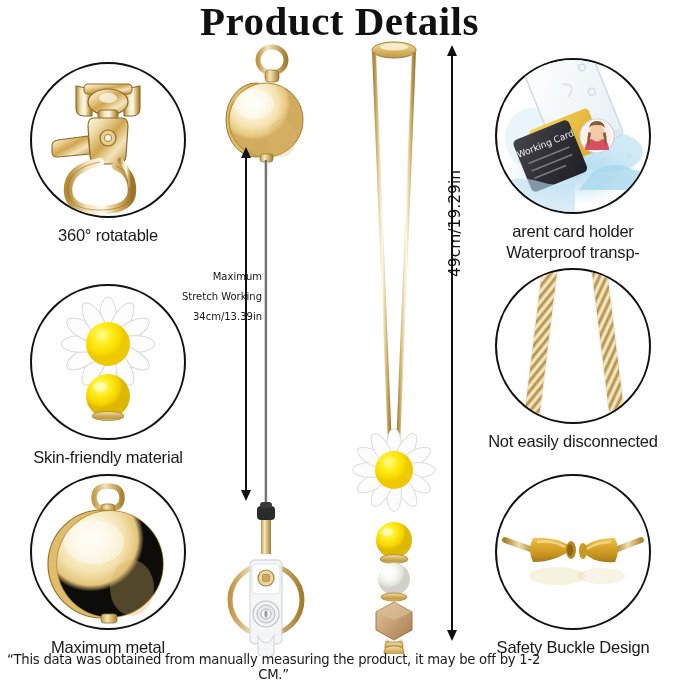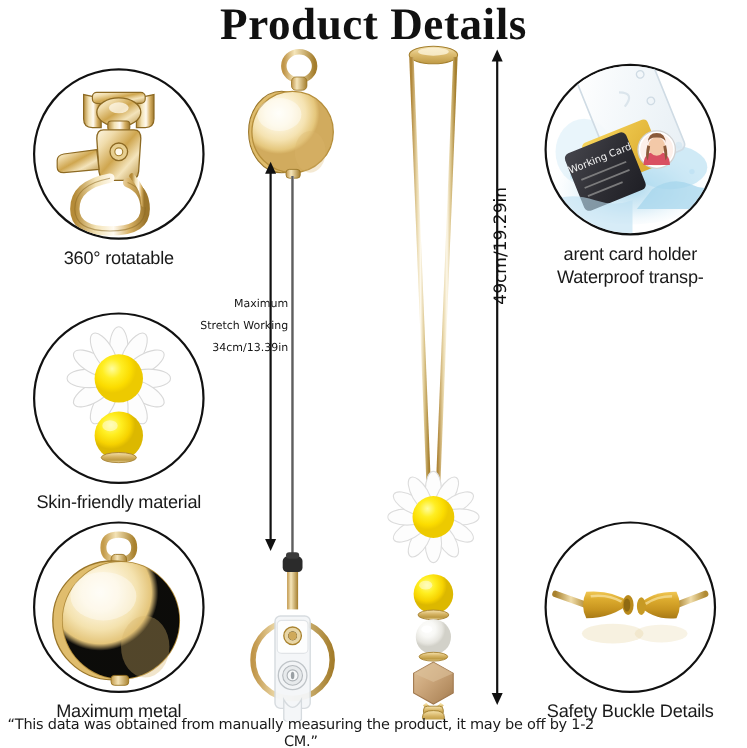--- a/index.html
+++ b/index.html
@@ -311,20 +311,27 @@
         <path d="M96 112 q18 -12 36 -4 q10 5 20 2 l0 20 l-70 0 z" fill="#a6d6ec" opacity=".75"></path>
         <path d="M0 124 q20 -10 44 -2 q18 6 34 0 l0 30 l-78 0 z" fill="#bcdff1" opacity=".6"></path>
       </svg>
     </div>
     <div class="caption">
       <div>arent card holder</div>
       <div>Waterproof transp-</div>
     </div>
   </div>
 
+  <div class="feature" id="feat-cord">
+    <div class="circle">
+      <div class="braid" style="left:46px;top:-6px;width:15px;height:170px;transform:rotate(7deg);transform-origin:50% 0;"></div>
+      <div class="braid" style="left:94px;top:-6px;width:15px;height:170px;transform:rotate(-7deg);transform-origin:50% 0;"></div>
+    </div>
+    <div class="caption">Not easily disconnected</div>
+  </div>
 
   <div class="feature" id="feat-buckle">
     <div class="circle">
       <svg viewBox="0 0 152 152" width="152" height="152">
         <defs>
           <linearGradient id="gCone" x1="0" y1="0" x2="0" y2="1">
             <stop offset="0%" stop-color="#f0c755"></stop>
             <stop offset="30%" stop-color="#dcab2e"></stop>
             <stop offset="68%" stop-color="#c7941f"></stop>
             <stop offset="100%" stop-color="#a87a16"></stop>
@@ -346,21 +353,21 @@
         <path d="M144 64 L118 74" stroke="url(#gChain)" stroke-width="6" stroke-linecap="round"></path>
 
         <path d="M118 62 Q94 62 84 74 Q96 88 118 86 Q124 74 118 62 Z" fill="url(#gCone)"></path>
         <ellipse cx="86" cy="75" rx="4" ry="8" fill="#c79a24"></ellipse>
         <path d="M114 66 Q100 66 90 73" stroke="#f7e2a0" stroke-width="2.4" fill="none" opacity=".7"></path>
 
         <ellipse cx="60" cy="100" rx="28" ry="9" fill="#e3cf98" opacity=".3"></ellipse>
         <ellipse cx="104" cy="100" rx="24" ry="8" fill="#e3cf98" opacity=".25"></ellipse>
       </svg>
     </div>
-    <div class="caption">Safety Buckle Details</div>
+    <div class="caption">Safety Buckle Design</div>
   </div>
 
   <div id="center-reel-product">
     <svg viewBox="0 0 110 612" width="110" height="612">
       <defs>
         <linearGradient id="pEdge" x1="0" y1="0" x2="1" y2="0">
           <stop offset="0%" stop-color="#c09548"></stop>
           <stop offset="35%" stop-color="#f5e6bb"></stop>
           <stop offset="100%" stop-color="#a47d2c"></stop>
         </linearGradient>

